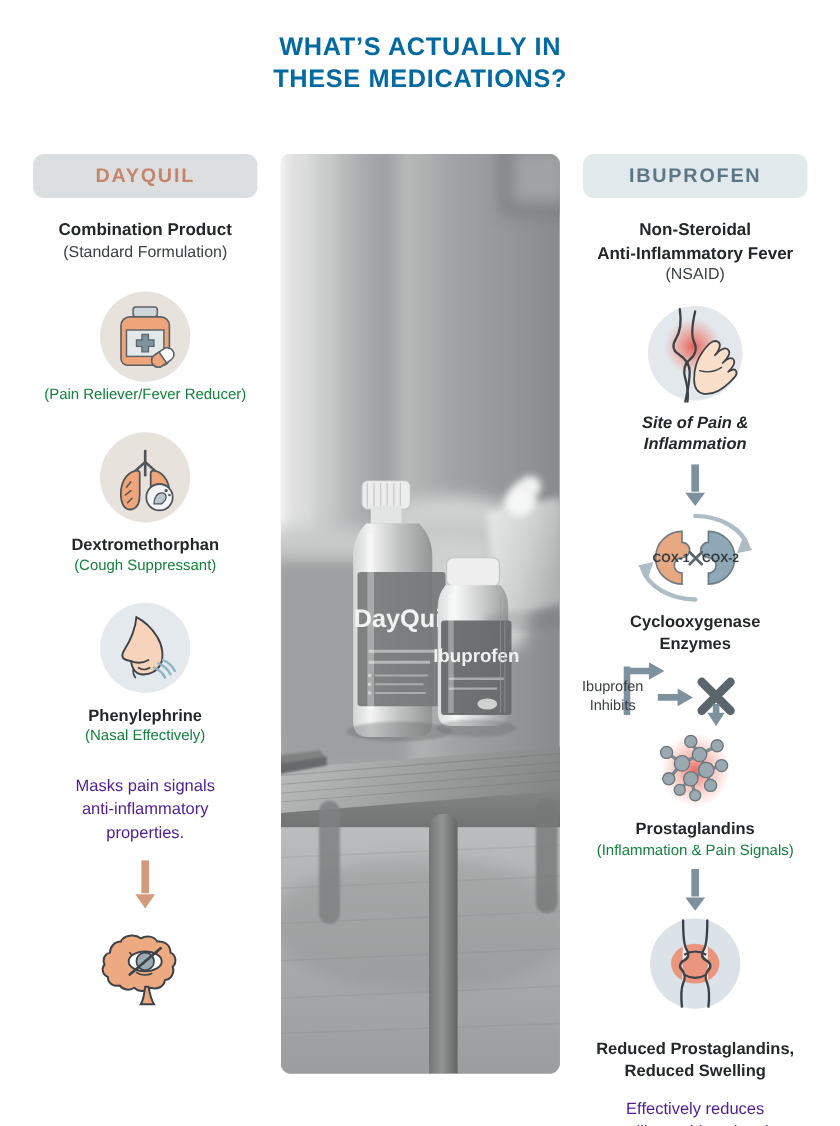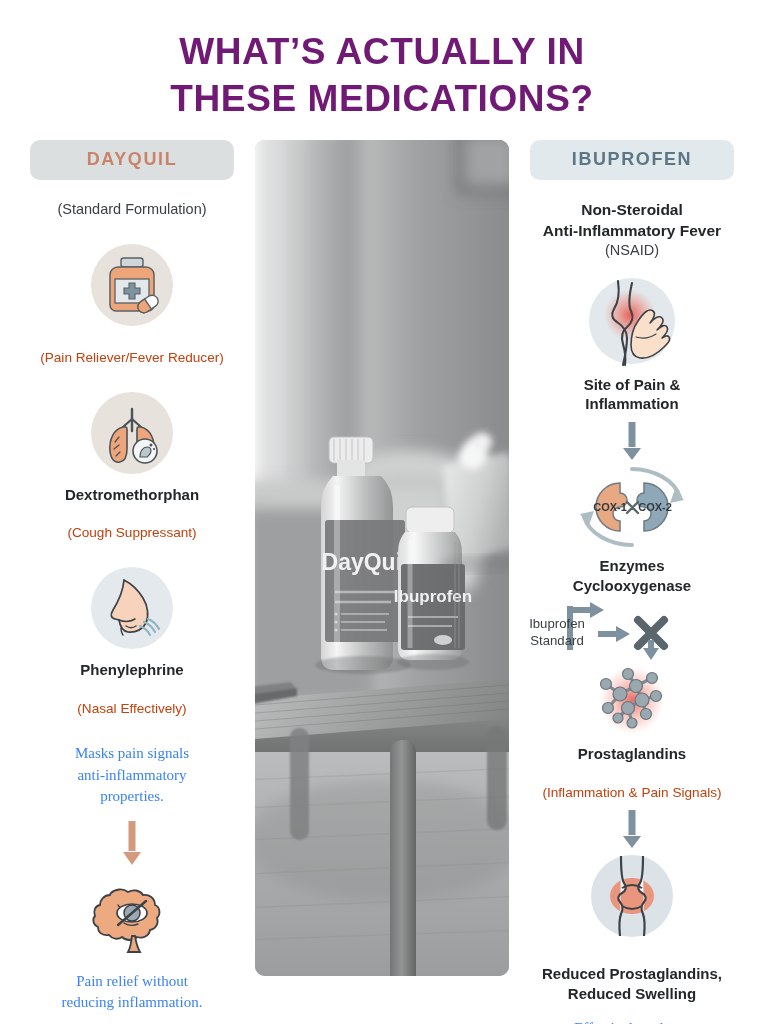--- a/index.html
+++ b/index.html
@@ -20,24 +20,24 @@
     overflow: hidden;
   }
 
   
   .title-block {
     position: absolute;
     top: 28px; left: 0; width: 764px;
     text-align: center;
   }
   .title-line {
-    font-size: 37px;
+    font-size: 23px;
     font-weight: bold;
     letter-spacing: 0.6px;
-    color: #701a75;
+    color: #0369a1;
     line-height: 1.28;
   }
 
   
   .col {
     position: absolute;
     top: 140px;
     width: 236px;
     text-align: center;
   }
@@ -73,29 +73,27 @@
   .item { margin-top: 0; }
   .item-title {
     font-size: 15px;
     font-weight: bold;
     color: #23272a;
     line-height: 1.3;
     margin-top: 8px;
   }
   .item-sub {
     font-size: 13.6px;
-    color: #c2410c;
+    color: #15803d;
     line-height: 1.3;
-    margin-top: 20px;
   }
   .para {
     font-size: 15px;
-    color: #3b82f6;
+    color: #4c1d95;
     line-height: 1.42;
-    font-family: Liberation Serif, serif;
   }
   .para-strong {
     font-size: 15px;
     font-weight: bold;
     color: #23272a;
     line-height: 1.33;
   }
 
   .icon-circle {
     display: block;
@@ -133,20 +131,21 @@
 
   <div class="title-block">
     <div class="title-line">WHAT’S ACTUALLY IN</div>
     <div class="title-line">THESE MEDICATIONS?</div>
   </div>
 
   <div class="col col-left">
 
     <div class="badge badge-dayquil">DAYQUIL</div>
 
+    <div class="subtitle-strong">Combination Product</div>
     <div class="subtitle-light">(Standard Formulation)</div>
 
     <div class="item" style="margin-top:22px;">
       <svg class="icon-circle" width="88" height="88" viewBox="0 0 88 88">
         <circle cx="44" cy="44" r="41" fill="#e8e2dd"></circle>
         <rect x="33" y="17" width="22" height="9" rx="2.5" fill="#cfd6d9" stroke="#5a6166" stroke-width="1.4"></rect>
         <path d="M30 26 h28 a8 8 0 0 1 8 8 v30 a6 6 0 0 1 -6 6 h-32 a6 6 0 0 1 -6 -6 v-30 a8 8 0 0 1 8 -8 z" fill="#eda579" stroke="#5a6166" stroke-width="1.5"></path>
         <rect x="27" y="38" width="34" height="24" fill="#e3e8ea" stroke="#5a6166" stroke-width="1.3"></rect>
         <path d="M41 42 h6 v5 h5 v6 h-5 v5 h-6 v-5 h-5 v-6 h5 z" fill="#7d939e" stroke="#5a6166" stroke-width="1.1"></path>
         <g transform="rotate(-34 60 63)">
@@ -206,24 +205,20 @@
       <svg class="icon-circle" width="96" height="84" viewBox="0 0 96 84">
         <path d="M26 22 c-6 0 -10 5 -10 10 c-5 1 -7 6 -5 11 c-3 3 -2 9 3 11 c0 6 5 9 11 8 c3 4 9 5 13 2 c4 4 11 4 15 0
                  c6 2 12 -1 13 -7 c6 -1 9 -7 7 -12 c4 -4 3 -11 -2 -13 c0 -7 -6 -11 -12 -10 c-3 -5 -10 -6 -15 -3 c-5 -4 -13 -3 -17 1
                  c-0.5 0 -0.8 1 -1 2 z" fill="#eda97f" stroke="#3c4247" stroke-width="1.8"></path>
         <path d="M48 63 c-1 6 -1 11 -4 16 l12 0 c-3 -5 -4 -10 -5 -16 z" fill="#eda97f" stroke="#3c4247" stroke-width="1.8"></path>
         <path d="M34 32 c3 3 4 8 2 11 M60 30 c-3 3 -4 8 -2 12 M40 50 c4 3 10 3 14 1" stroke="#3c4247" stroke-width="1.4" fill="none" stroke-linecap="round"></path>
         <ellipse cx="48" cy="40" rx="15" ry="9" fill="#ffffff" stroke="#3c4247" stroke-width="1.7"></ellipse>
         <circle cx="48" cy="40" r="8" fill="#9aa9b2" stroke="#3c4247" stroke-width="1.5"></circle>
         <path d="M34 52 l28 -24" stroke="#3c4247" stroke-width="2.4" stroke-linecap="round"></path>
       </svg>
-      <div class="para" style="margin-top:14px;">
-        <div>Pain relief without</div>
-        <div>reducing inflammation.</div>
-      </div>
     </div>
   </div>
 
   <div class="photo">
     <svg width="254" height="836" viewBox="0 0 254 836">
       <defs>
         <linearGradient id="wallG" x1="0" y1="0" x2="1" y2="0">
           <stop offset="0" stop-color="#f2f5f6"></stop>
           <stop offset="0.30" stop-color="#c6ced3"></stop>
           <stop offset="0.62" stop-color="#9aa5ac"></stop>
@@ -420,21 +415,21 @@
         <circle cx="44" cy="40" r="26" fill="url(#painG)"></circle>
         <path d="M32 6 c2 14 0 22 -4 28 c-3 5 -2 10 3 13 c6 4 10 9 10 16 c0 10 -2 18 -4 27" fill="none" stroke="#3c4247" stroke-width="2.1" stroke-linecap="round"></path>
         <path d="M46 8 c-3 13 -4 22 -1 28 c3 6 1 12 -4 16 c-5 4 -6 10 -4 17 c2 7 3 14 2 21" fill="none" stroke="#3c4247" stroke-width="2.1" stroke-linecap="round"></path>
         <g fill="#fae0cb" stroke="#3c4247" stroke-width="1.6" stroke-linejoin="round">
           <path d="M52 46 c6 -9 11 -13 15 -10 c3 2 1 7 -3 12 c4 -5 9 -8 12 -5 c3 3 -1 8 -5 12
                    c4 -4 8 -6 10 -3 c2 3 -1 7 -5 11 c3 -2 6 -3 7 -1 c2 3 -1 6 -5 10 c-7 7 -16 12 -24 11
                    c-6 -1 -9 -6 -9 -13 c0 -9 2 -17 7 -24 z"></path>
         </g>
         <path d="M50 62 c7 2 14 1 20 -3" stroke="#3c4247" stroke-width="1.2" fill="none" stroke-linecap="round"></path>
       </svg>
-      <div class="para-strong" style="margin-top:8px;">
+      <div class="para-strong" style="margin-top:8px;font-style:italic;">
         <div>Site of Pain &amp;</div>
         <div>Inflammation</div>
       </div>
     </div>
 
     <svg class="arrow-v" width="26" height="40" viewBox="0 0 26 40" style="margin-top:8px;">
       <path d="M13 0 v25" stroke="#7d919e" stroke-width="7" fill="none"></path>
       <path d="M13 38 l-9 -12 h18 z" fill="#7d919e"></path>
     </svg>
 
@@ -446,43 +441,43 @@
         <path d="M27 61 l-9 -11 l14 -3 z" fill="#aebcc4"></path>
 
         <path d="M58 19 a24 24 0 1 0 0 48 l0 -10 a7 7 0 0 1 0 -14 a7 7 0 0 0 0 -14 z" fill="#e8a882" stroke="#6e7a81" stroke-width="1.5"></path>
 
         <path d="M82 19 a24 24 0 1 1 0 48 l0 -10 a7 7 0 0 0 0 -14 a7 7 0 0 1 0 -14 z" fill="#8fa8b8" stroke="#6e7a81" stroke-width="1.5"></path>
         <text x="48" y="47" font-family="Liberation Sans, sans-serif" font-size="11" font-weight="bold" fill="#333a3f" text-anchor="middle">COX-1</text>
         <text x="93" y="47" font-family="Liberation Sans, sans-serif" font-size="11" font-weight="bold" fill="#333a3f" text-anchor="middle">COX-2</text>
         <path d="M65 38 l11 11 M76 38 l-11 11" stroke="#5a656c" stroke-width="2.4" stroke-linecap="round"></path>
       </svg>
       <div class="para-strong" style="margin-top:6px;">
+        <div>Cyclooxygenase</div>
         <div>Enzymes</div>
-        <div>Cyclooxygenase</div>
       </div>
     </div>
 
     <div style="position:relative; height:58px; margin-top:6px;">
       <svg width="236" height="58" viewBox="0 0 236 58" style="display:block;">
 
         <path d="M56 48 v-44" stroke="#7d919e" stroke-width="6" fill="none"></path>
         <path d="M56 8 h22" stroke="#7d919e" stroke-width="6" fill="none"></path>
         <path d="M90 8 l-14 -8 v16 z" fill="#7d919e"></path>
 
         <path d="M84 32 h20" stroke="#7d919e" stroke-width="6" fill="none"></path>
         <path d="M116 32 l-14 -8 v16 z" fill="#7d919e"></path>
 
         <path d="M124 18 l26 26 M150 18 l-26 26" stroke="#5a656c" stroke-width="8" stroke-linecap="round"></path>
 
         <path d="M137 38 v10" stroke="#7d919e" stroke-width="6" fill="none"></path>
         <path d="M137 58 l-8 -12 h16 z" fill="#7d919e"></path>
       </svg>
       <div class="inhibit-label" style="left:-2px; top:14px;">
         <div>Ibuprofen</div>
-        <div>Standard</div>
+        <div>Inhibits</div>
       </div>
     </div>
 
     <div style="margin-top:2px;">
       <svg class="icon-circle" width="96" height="76" viewBox="0 0 96 76">
         <defs>
           <radialGradient id="molG">
             <stop offset="0" stop-color="#e8423a" stop-opacity="0.78"></stop>
             <stop offset="0.5" stop-color="#ef6a5a" stop-opacity="0.38"></stop>
             <stop offset="1" stop-color="#f08070" stop-opacity="0"></stop>

